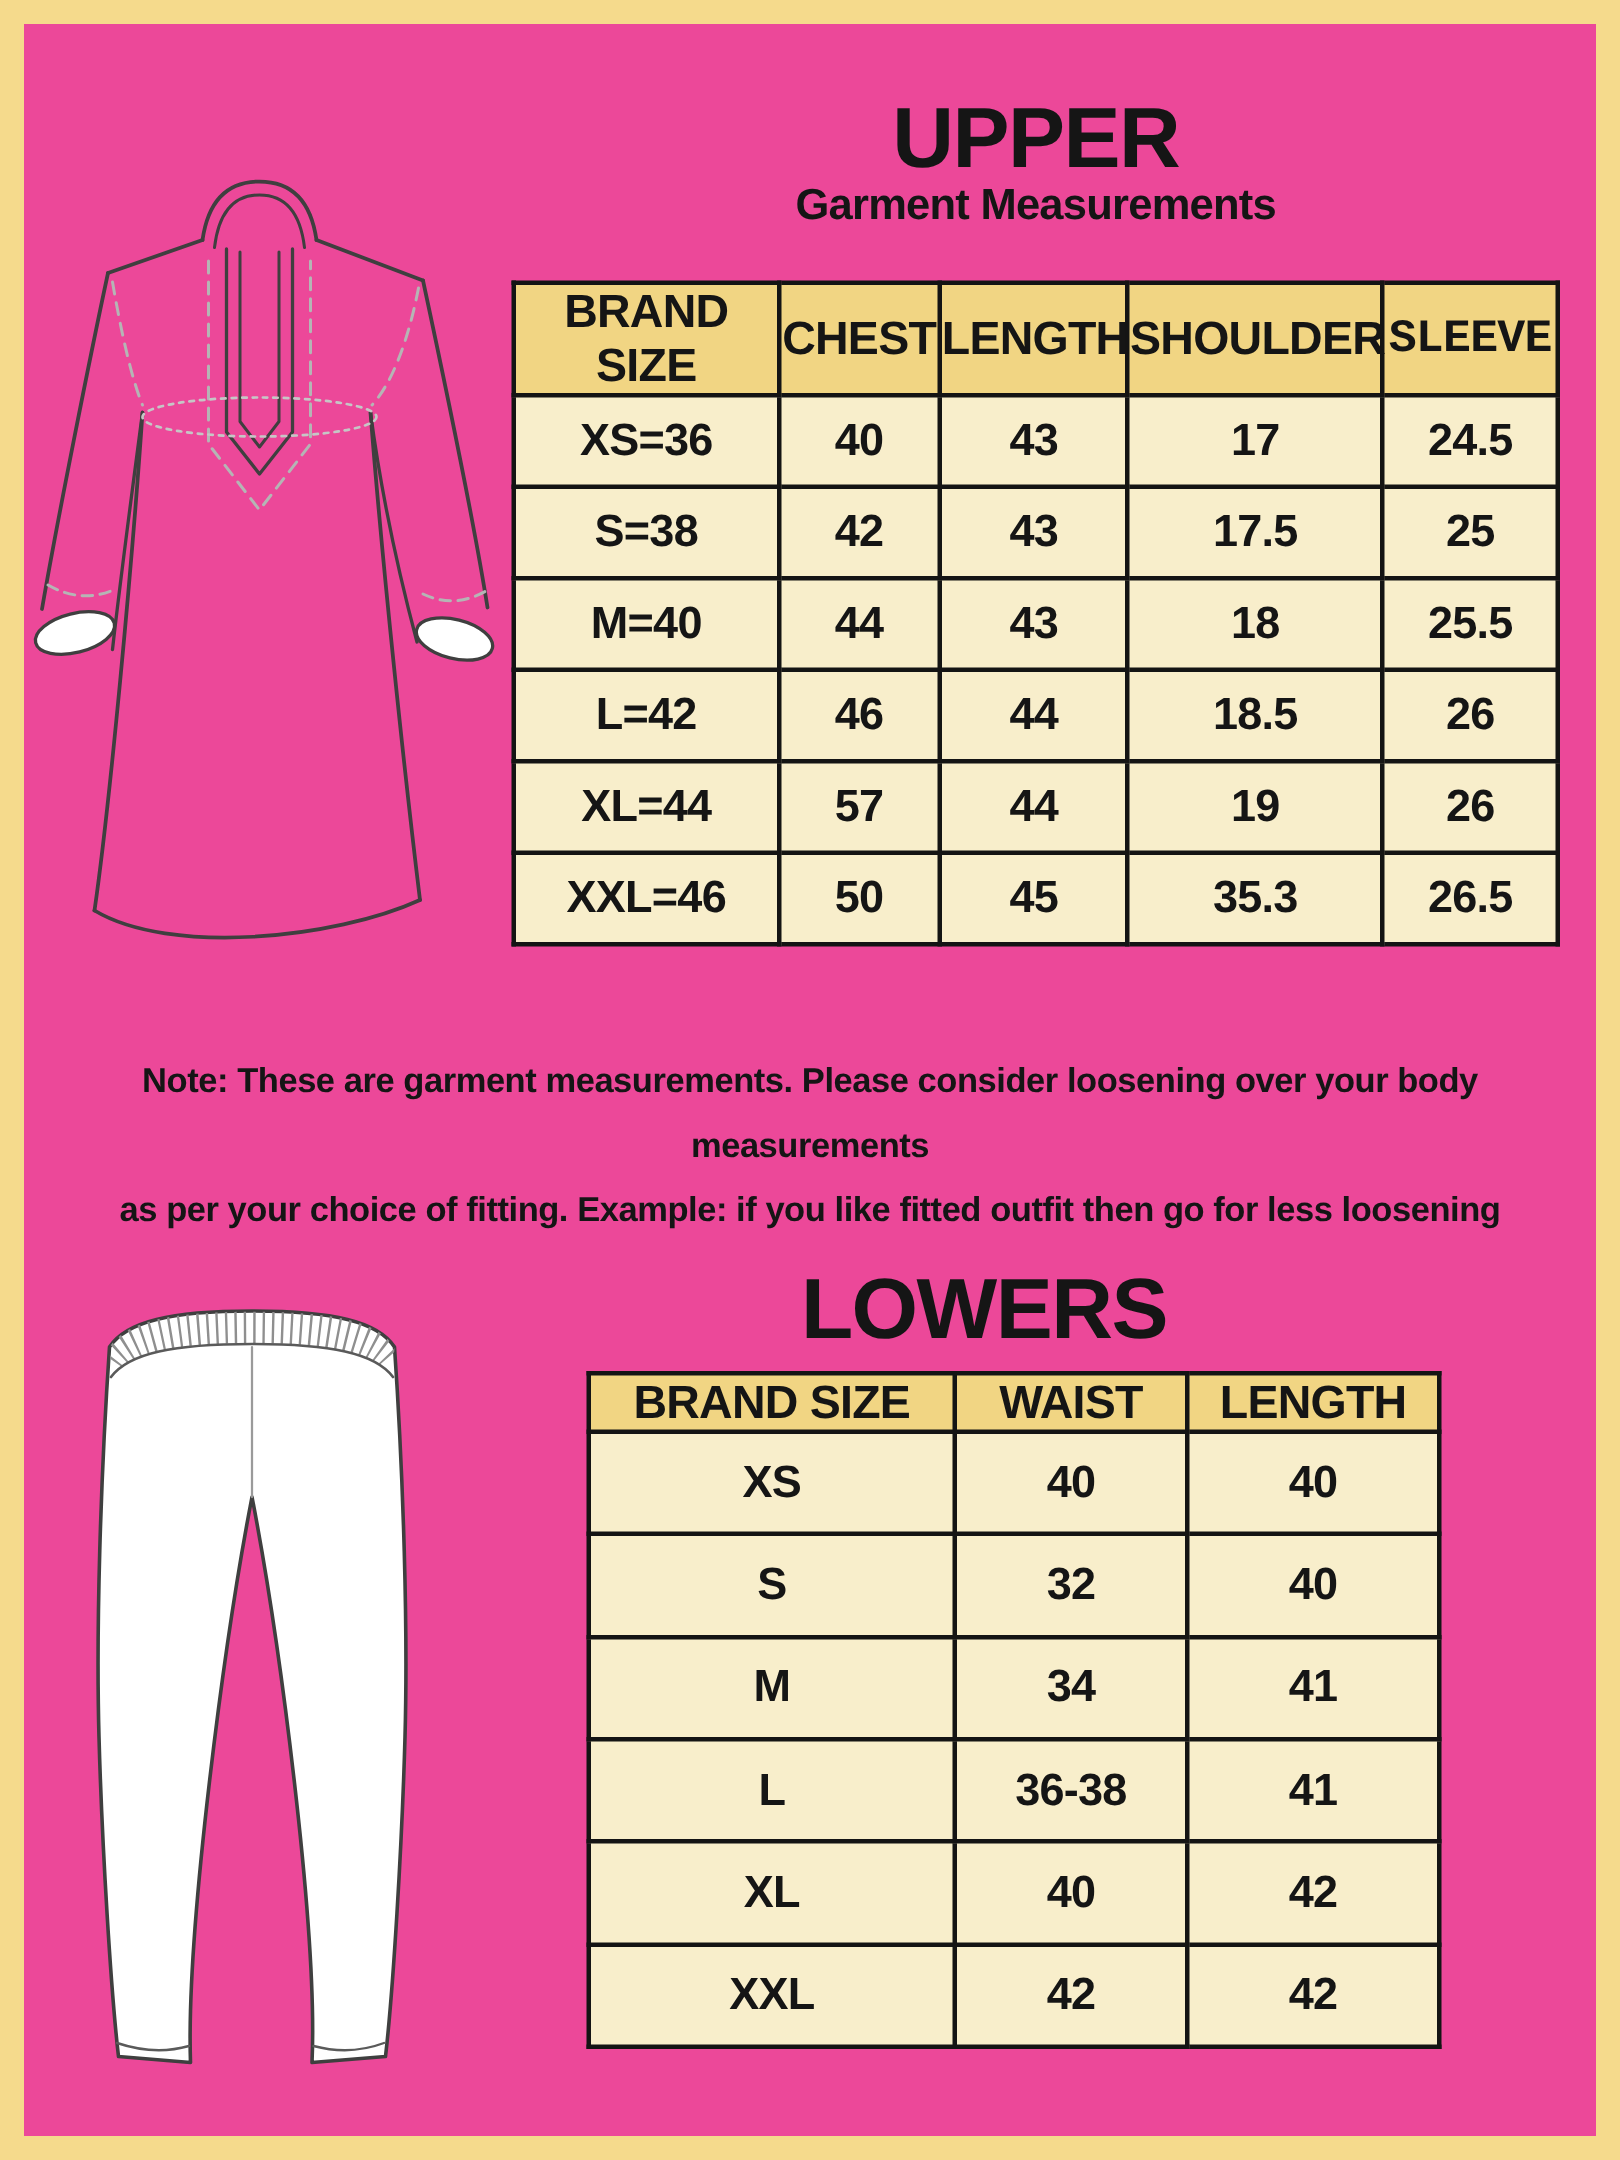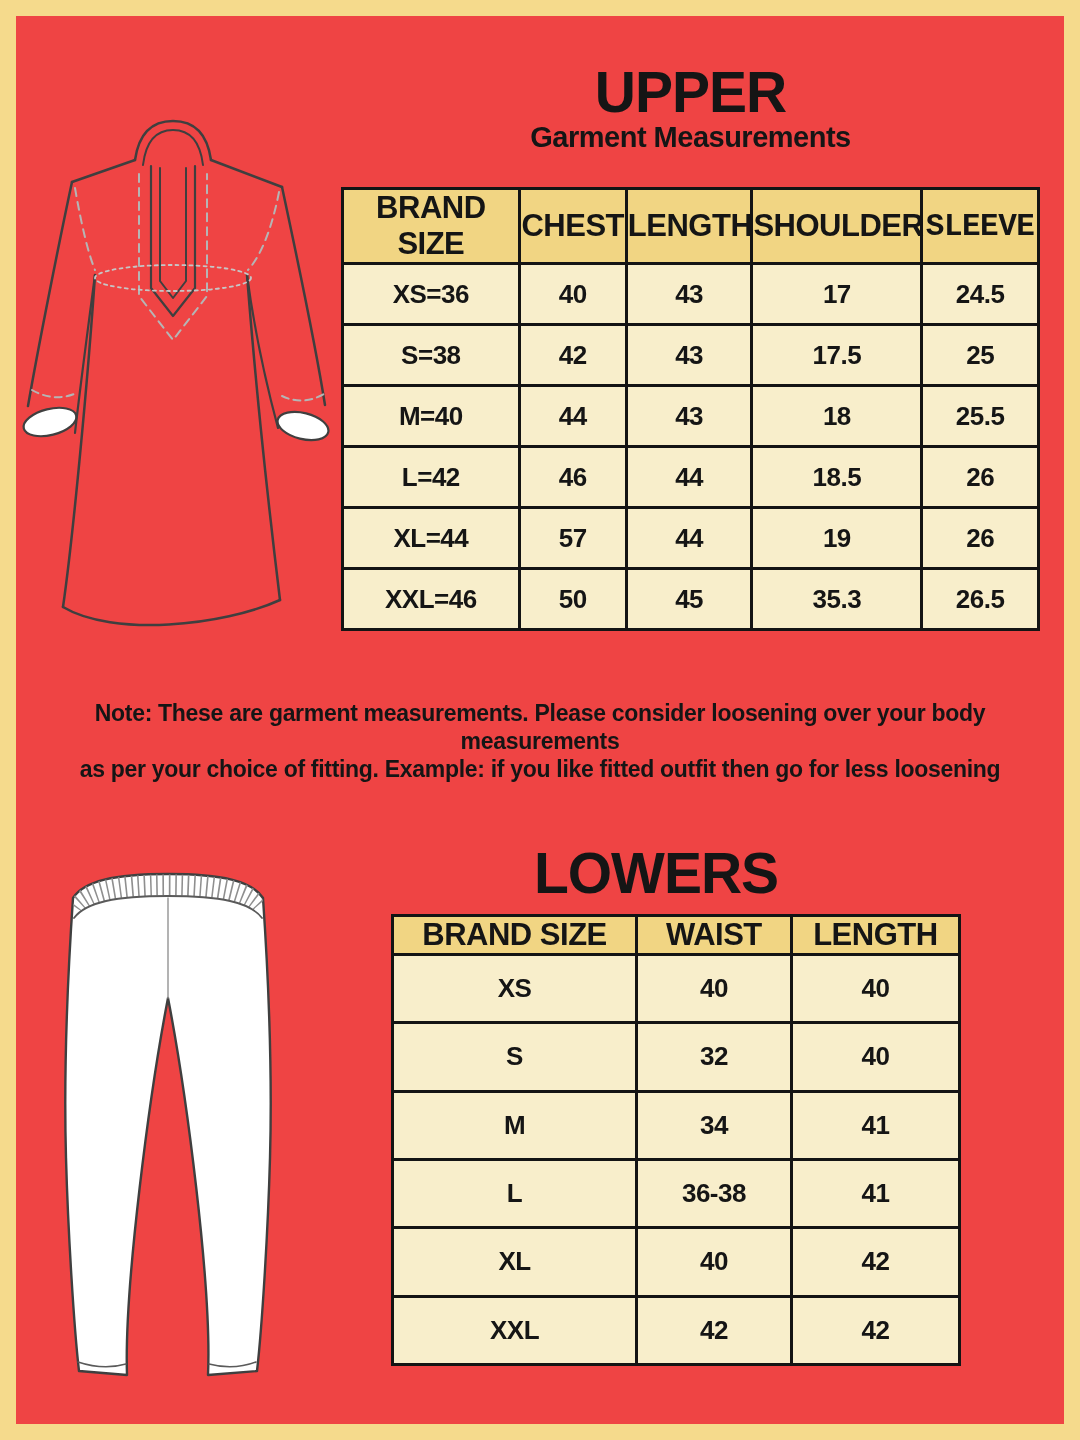--- a/index.html
+++ b/index.html
@@ -1,19 +1,19 @@
 <!DOCTYPE html>
 <html><head>
 <meta charset="utf-8">
 <style>
   html,body{margin:0;padding:0;background:#ffffff;}
   .page{
     position:relative;
     width:1080px;height:1440px;
-    background:#ef4444;
+    background:#ec4899;
     font-family:"Liberation Sans", sans-serif;
     color:#151515;
     overflow:hidden;
   }
   .frame{
     position:absolute;inset:0;
     border:16px solid #f5da8c;
     box-sizing:border-box;
     pointer-events:none;
   }
@@ -32,36 +32,36 @@
   }
   table.sizes th, table.sizes td{
     border:3px solid #141414;
     text-align:center;
     vertical-align:middle;
     font-weight:bold;
     padding:0;
     letter-spacing:-0.5px;
   }
   table.sizes th{background:#f1d583;font-size:31px;}
-  table.sizes td{background:#f8eecb;font-size:26px;}
+  table.sizes td{background:#f8eecb;font-size:30px;}
   #upper-table{left:341px;top:187px;width:699px;height:444px;}
   #upper-table th:nth-child(1){width:25.5%;}
   #upper-table th:nth-child(2){width:15.3%;}
   #upper-table th:nth-child(3){width:18.0%;}
   #upper-table th:nth-child(4){width:24.5%;}
   #upper-table th:nth-child(5){width:16.7%;font-family:Liberation Mono, monospace;}
   #lowers-table{left:391px;top:914px;width:570px;height:452px;}
   #lowers-table th:nth-child(1){width:43.2%;}
   #lowers-table th:nth-child(2){width:27.2%;}
   #lowers-table th:nth-child(3){width:29.6%;}
 
   
   .note{
     position:absolute;left:40px;top:699px;width:1000px;
-    text-align:center;font-weight:bold;font-size:23px;line-height:28px;
+    text-align:center;font-weight:bold;font-size:23px;line-height:43px;
     letter-spacing:-0.3px;
   }
 
   
   .kurta-svg{position:absolute;left:18px;top:118px;width:312px;height:525px;}
   .pants-svg{position:absolute;left:52px;top:866px;width:220px;height:520px;}
 </style>
 </head>
 <body>
 

